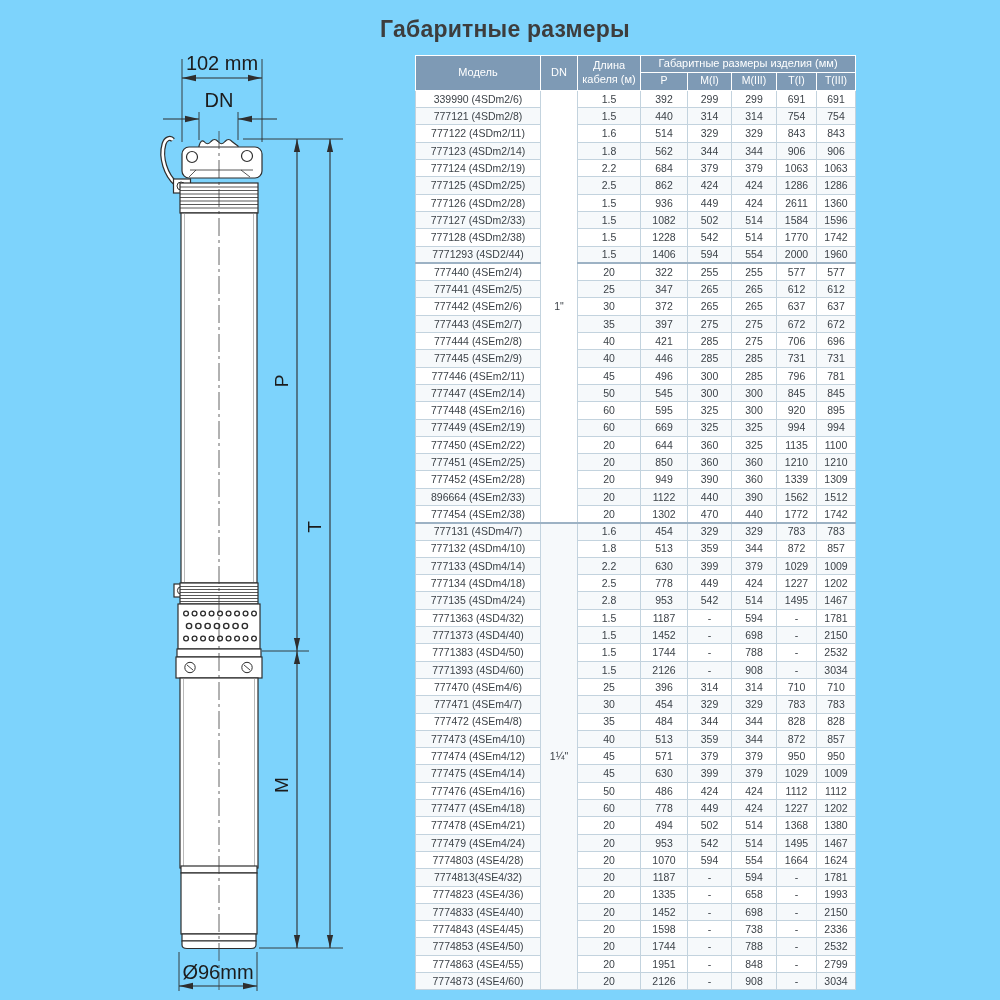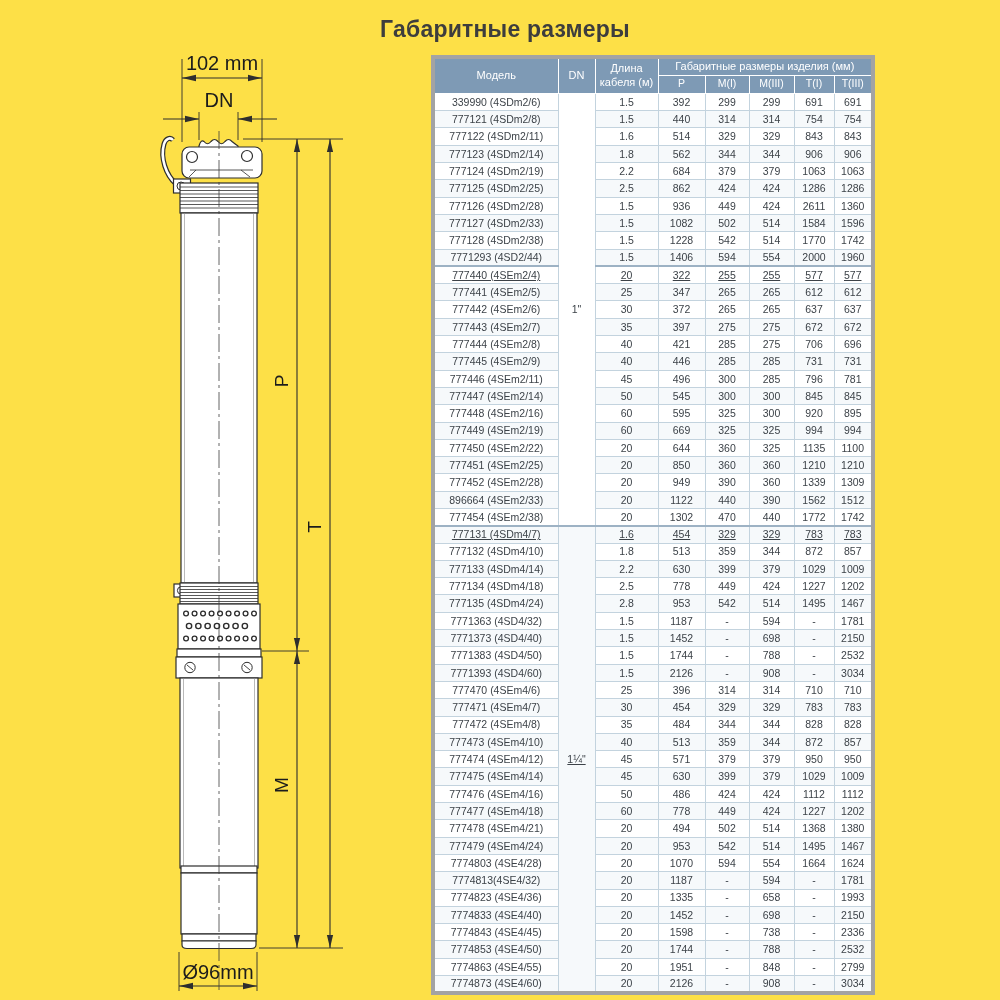--- a/index.html
+++ b/index.html
@@ -1,39 +1,39 @@
 <!DOCTYPE html>
 <html><head>
 <meta charset="utf-8">
 <style>
   * { margin:0; padding:0; box-sizing:border-box; }
   html,body { width:1000px; height:1000px; background:#fff; font-family:"Liberation Sans",sans-serif; }
-  #page { position:relative; width:1000px; height:1000px; background:#fde047; overflow:hidden;padding-left:24px; }
+  #page { position:relative; width:1000px; height:1000px; background:#7dd3fc; overflow:hidden;padding-left:24px; }
 
   #title { position:absolute; left:0; top:16px; width:1010px; text-align:center;
            font-size:23px; font-weight:700; color:#3d3d3d; letter-spacing:.2px; }
 
   #diagram-svg { position:absolute; left:0; top:0; width:420px; height:1000px; }
   #diagram-svg text { font-family:"Liberation Sans",sans-serif; fill:#1c1c1c; }
   .dimtxt { font-size:20px; }
   .dimtxt-sm { font-size:19px; }
 
   #table-wrap { position:absolute; left:415px; top:55px; width:440px; }
   table { border-collapse:collapse; table-layout:fixed; width:440px; font-size:10.5px; color:#3c4248; }
   col.c-model{width:125px} col.c-dn{width:37px} col.c-cable{width:63px}
   col.c-p{width:47px} col.c-mi{width:44px} col.c-miii{width:45px} col.c-ti{width:40px} col.c-tiii{width:39px}
   thead th { background:#7e9ab5; color:#fff; font-weight:400; font-size:11px;
              border:1px solid #fff; padding:1px 2px; line-height:1.25; }
   thead tr.sub th { font-size:10.5px; padding:1px 0 3px; }
   tbody td { border:1px solid #c3d3de; text-align:center; height:17.3px; padding:0 2px;
              line-height:1; background:#fff; white-space:nowrap; overflow:hidden; }
   tbody tr:nth-child(even) td { background:#f6f9fb; }
   tbody td.dn-cell { background:#fff; font-size:10.5px; }
-  tbody tr.section-start td { border-top:2px solid #9db2c4;text-decoration:underline; }
-  table { border:4px solid #a3a3a3;margin-left:16px; }
+  tbody tr.section-start td { border-top:2px solid #9db2c4; }
+  table { border:1px solid #a3a3a3; }
 </style>
 </head>
 <body>
 
 <div id="page">
 
   <div id="title">Габаритные размеры</div>
 
   <svg id="diagram-svg" viewBox="0 0 420 1000">
 

